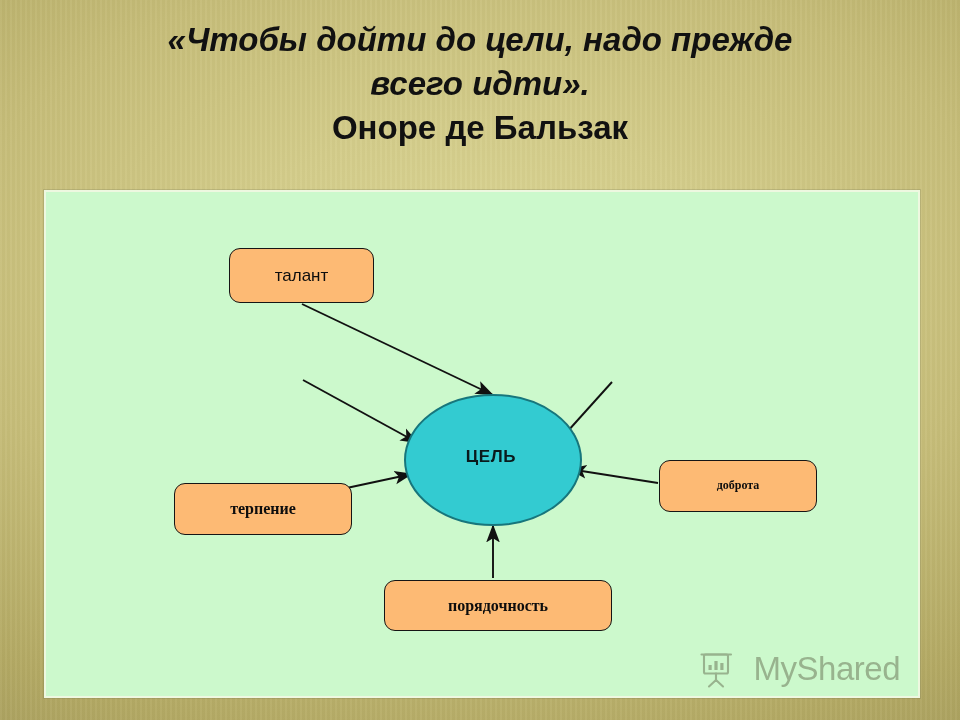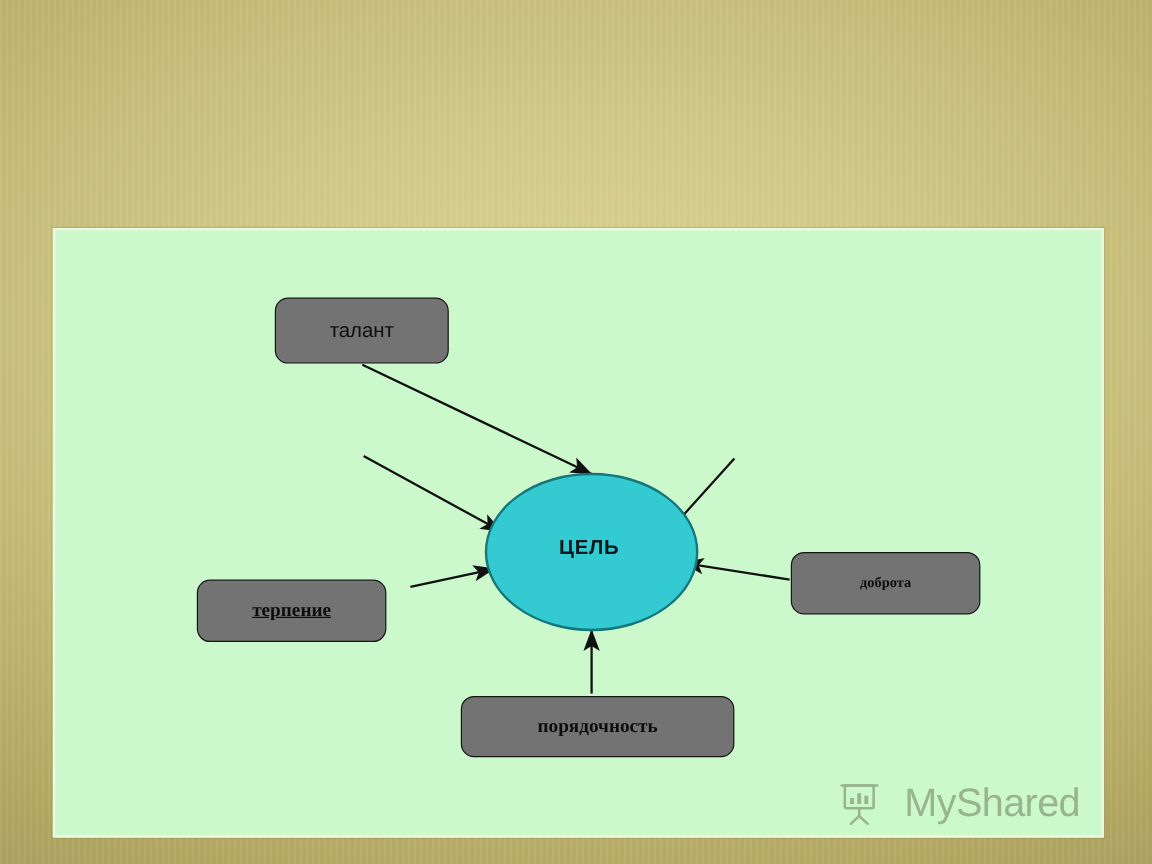--- a/index.html
+++ b/index.html
@@ -83,40 +83,40 @@
     left: 0;
     top: 0;
     width: 876px;
     height: 508px;
   }
 
   
   .node {
     position: absolute;
     box-sizing: border-box;
-    background: #737373;
+    background: #fdba74;
     border: 1.6px solid #151515;
     border-radius: 11px;
     display: flex;
     align-items: center;
     justify-content: center;
     text-align: center;
     color: #0d0d0d;
     font-family: "Liberation Serif", serif;
     font-weight: 700;
     line-height: 1.12;
     padding: 2px 6px;
     z-index: 3;
   }
   .node .node-text { display: block; }
 
   #node-talant        { left: 183px; top:  56px; width: 145px; height: 55px; font-size: 17px; font-family: "Liberation Sans", sans-serif; font-weight: 400; }
   #node-celeustrem    { left:  30px; top: 119px; width: 225px; height: 67px; font-size: 16px; }
   #node-bytsamim      { left: 568px; top: 122px; width: 167px; height: 65px; font-size: 16px; }
-  #node-terpenie      { left: 118px; top: 291px; width: 158px; height: 52px; font-size: 16px; text-decoration: underline; }
+  #node-terpenie      { left: 128px; top: 291px; width: 178px; height: 52px; font-size: 16px; }
   #node-dobrota       { left: 613px; top: 268px; width: 158px; height: 52px; font-size: 12px; }
   #node-poryadochnost { left: 338px; top: 388px; width: 228px; height: 51px; font-size: 16px; }
 
   
   #center-label {
     position: absolute;
     left: 355px;
     top: 255px;
     width: 180px;
     text-align: center;
@@ -148,20 +148,25 @@
     letter-spacing: -0.5px;
   }
   #watermark .wm-icon { line-height: 0; }
 </style>
 </head>
 <body>
 
 <div id="slide">
   <div class="bg-stripes"></div>
 
+  <div id="title-block">
+    <div class="title-line italic">«Чтобы дойти до цели, надо прежде</div>
+    <div class="title-line italic">всего идти».</div>
+    <div class="title-line upright">Оноре де Бальзак</div>
+  </div>
 
   <div id="panel">
 
     <svg id="diagram" viewBox="0 0 876 508">
       <defs>
         <marker id="arrow" markerWidth="11" markerHeight="11" refX="9.2" refY="4" orient="auto" markerUnits="strokeWidth">
           <path d="M0,0.4 L9.6,4 L0,7.6 L2.2,4 Z" fill="#111111"></path>
         </marker>
       </defs>
 

